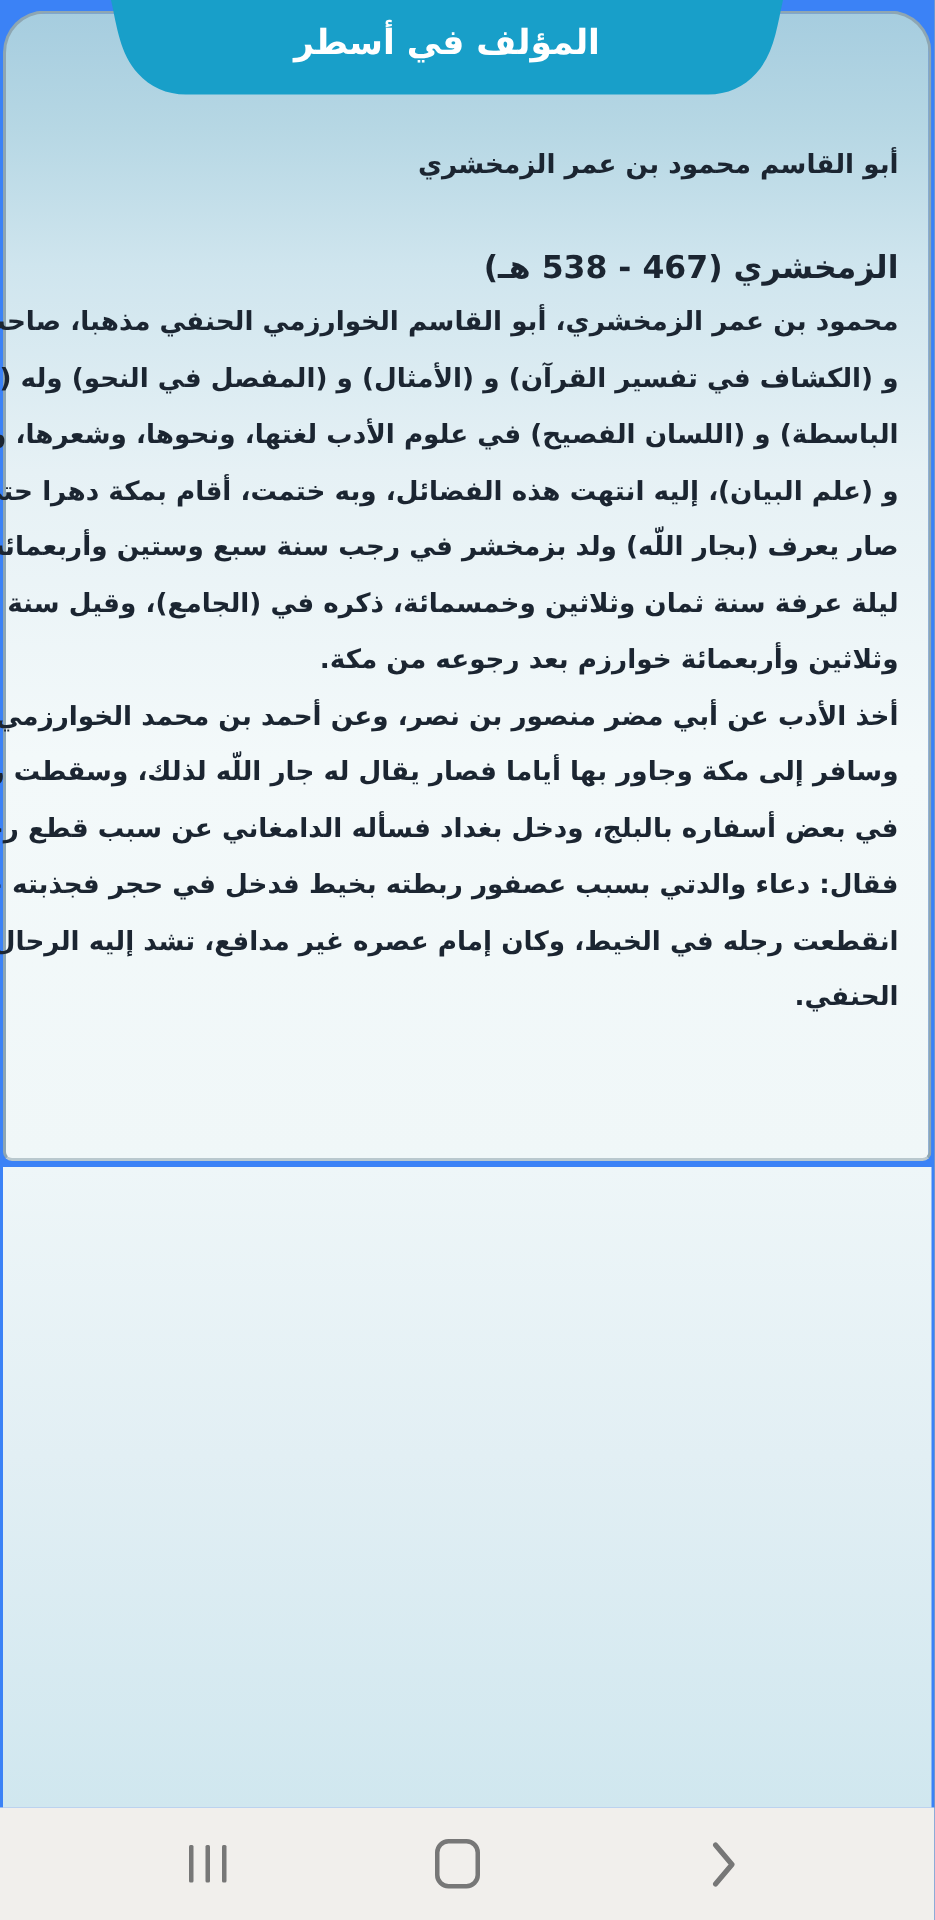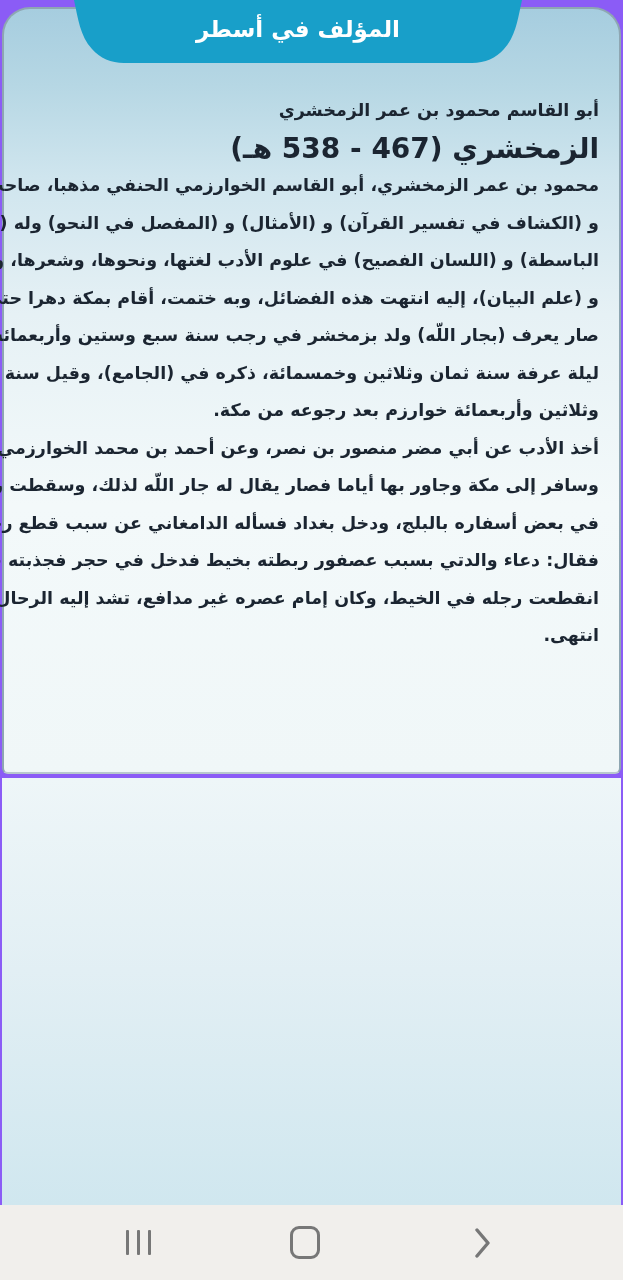--- a/index.html
+++ b/index.html
@@ -5,21 +5,21 @@
   html,body{margin:0;padding:0;}
   body{
     background:#b1aca4;
     font-family:"DejaVu Sans", sans-serif;
     -webkit-font-smoothing:antialiased;
   }
   .screen{
     position:relative;
     width:623px;height:1280px;
     margin:0 auto;
-    background:#8b5cf6;
+    background:#3b82f6;
     overflow:hidden;
   }
   
   .page-card{
     position:absolute;
     left:2px;right:2px;top:7px;height:767px;
     border:2px solid #8ea6b2;
     border-bottom-color:#b9c8ce;
     border-radius:28px 28px 6px 6px;
     background:linear-gradient(180deg,
@@ -57,21 +57,21 @@
     height:37.5px;line-height:37.5px;
     font-size:17.5px;
     text-align:justify;text-align-last:justify;
     text-justify:inter-word;
     white-space:nowrap;
     overflow:visible;
   }
   .bio .line.end{
     text-align:left;text-align-last:right;
   }
-  .bio .line.large{font-size:28px;}
+  .bio .line.large{font-size:21px;margin-top:30px;}
   
   .navbar{
     position:absolute;
     left:0;right:0;top:1205px;height:75px;
     background:#f1efec;
   }
   .nav-btn{position:absolute;top:0;height:75px;display:flex;align-items:center;justify-content:center;cursor:pointer;}
   .recents{left:106px;width:64px;}
   .recents .bars{display:flex;gap:8px;}
   .recents .bar{width:3px;height:25px;background:#777777;border-radius:1px;}
@@ -103,21 +103,21 @@
       <div class="line">الباسطة) و (اللسان الفصيح) في علوم الأدب لغتها، ونحوها، وشعرها، ورسائلها</div>
       <div class="line">و (علم البيان)، إليه انتهت هذه الفضائل، وبه ختمت، أقام بمكة دهرا حتى</div>
       <div class="line">صار يعرف (بجار اللّه) ولد بزمخشر في رجب سنة سبع وستين وأربعمائة، وتوفي</div>
       <div class="line">ليلة عرفة سنة ثمان وثلاثين وخمسمائة، ذكره في (الجامع)، وقيل سنة ثلاث</div>
       <div class="line end">وثلاثين وأربعمائة خوارزم بعد رجوعه من مكة.</div>
       <div class="line">أخذ الأدب عن أبي مضر منصور بن نصر، وعن أحمد بن محمد الخوارزمي،</div>
       <div class="line">وسافر إلى مكة وجاور بها أياما فصار يقال له جار اللّه لذلك، وسقطت رجله</div>
       <div class="line">في بعض أسفاره بالبلج، ودخل بغداد فسأله الدامغاني عن سبب قطع رجله،</div>
       <div class="line">فقال: دعاء والدتي بسبب عصفور ربطته بخيط فدخل في حجر فجذبته حتى</div>
       <div class="line">انقطعت رجله في الخيط، وكان إمام عصره غير مدافع، تشد إليه الرحال.</div>
-      <div class="line end">انتهى.</div>
+      <div class="line end">الحنفي.</div>
     </div>
 
   <div class="navbar">
     <div class="nav-btn recents">
       <div class="bars">
         <div class="bar"></div>
           <div class="bar"></div>
           <div class="bar"></div>
       </div>
     </div>

